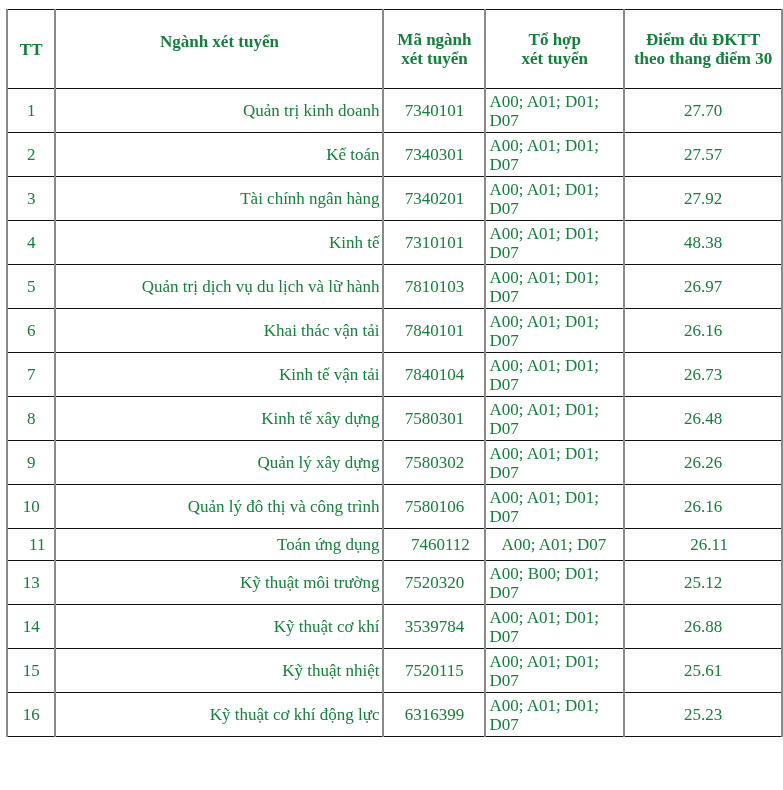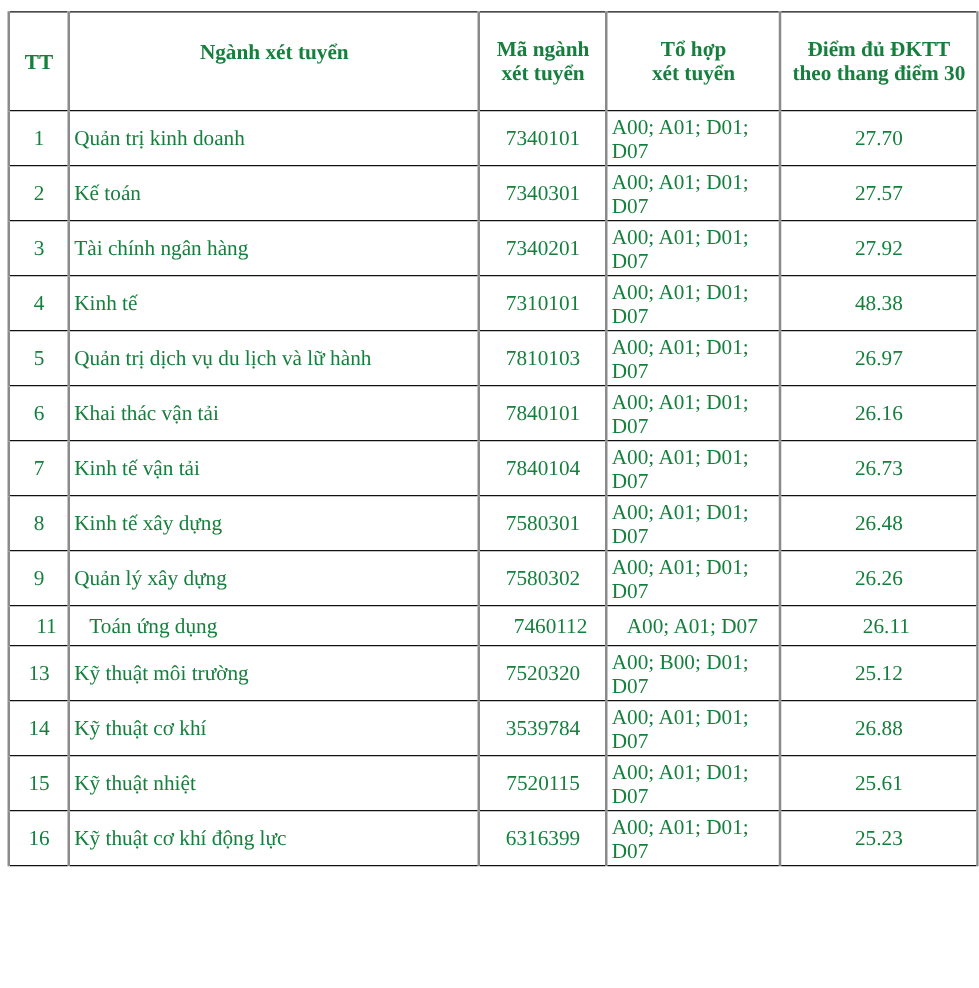--- a/index.html
+++ b/index.html
@@ -17,21 +17,21 @@
     border-top: 1.5px solid #111;
     border-bottom: 1.5px solid #111;
     padding: 0 3px;
     vertical-align: middle;
     line-height: 19px;
   }
   .tbl th { font-weight: bold; text-align: center; height: 62px; font-size: 17px; }
   .tbl td { height: 43px; }
   .tbl tr.short td { height: 31px; padding-left: 15px; }
   .c-tt { width: 30px; text-align: center; }
-  .c-name { width: 344px; text-align: left; }
+  .c-name { width: 344px; text-align: right; }
   .c-code { width: 85px; text-align: center; }
   .c-combo { width: 130px; text-align: left; }
   .c-score { width: 151px; text-align: center; }
   .tbl th.c-name { padding-bottom: 16px; }
 </style>
 </head>
 <body>
 
 <table class="tbl">
   <thead>
@@ -136,20 +136,30 @@
       <tr>
         <td class="c-tt">9</td>
         <td class="c-name">Quản lý xây dựng</td>
         <td class="c-code">7580302</td>
         <td class="c-combo">
           <div>A00; A01; D01;</div>
           <div>D07</div>
         </td>
         <td class="c-score">26.26</td>
       </tr>
+      <tr>
+        <td class="c-tt">10</td>
+        <td class="c-name">Quản lý đô thị và công trình</td>
+        <td class="c-code">7580106</td>
+        <td class="c-combo">
+          <div>A00; A01; D01;</div>
+          <div>D07</div>
+        </td>
+        <td class="c-score">26.16</td>
+      </tr>
       <tr class="short">
         <td class="c-tt">11</td>
         <td class="c-name">Toán ứng dụng</td>
         <td class="c-code">7460112</td>
         <td class="c-combo">
           <div>A00; A01; D07</div>
         </td>
         <td class="c-score">26.11</td>
       </tr>
       <tr>

